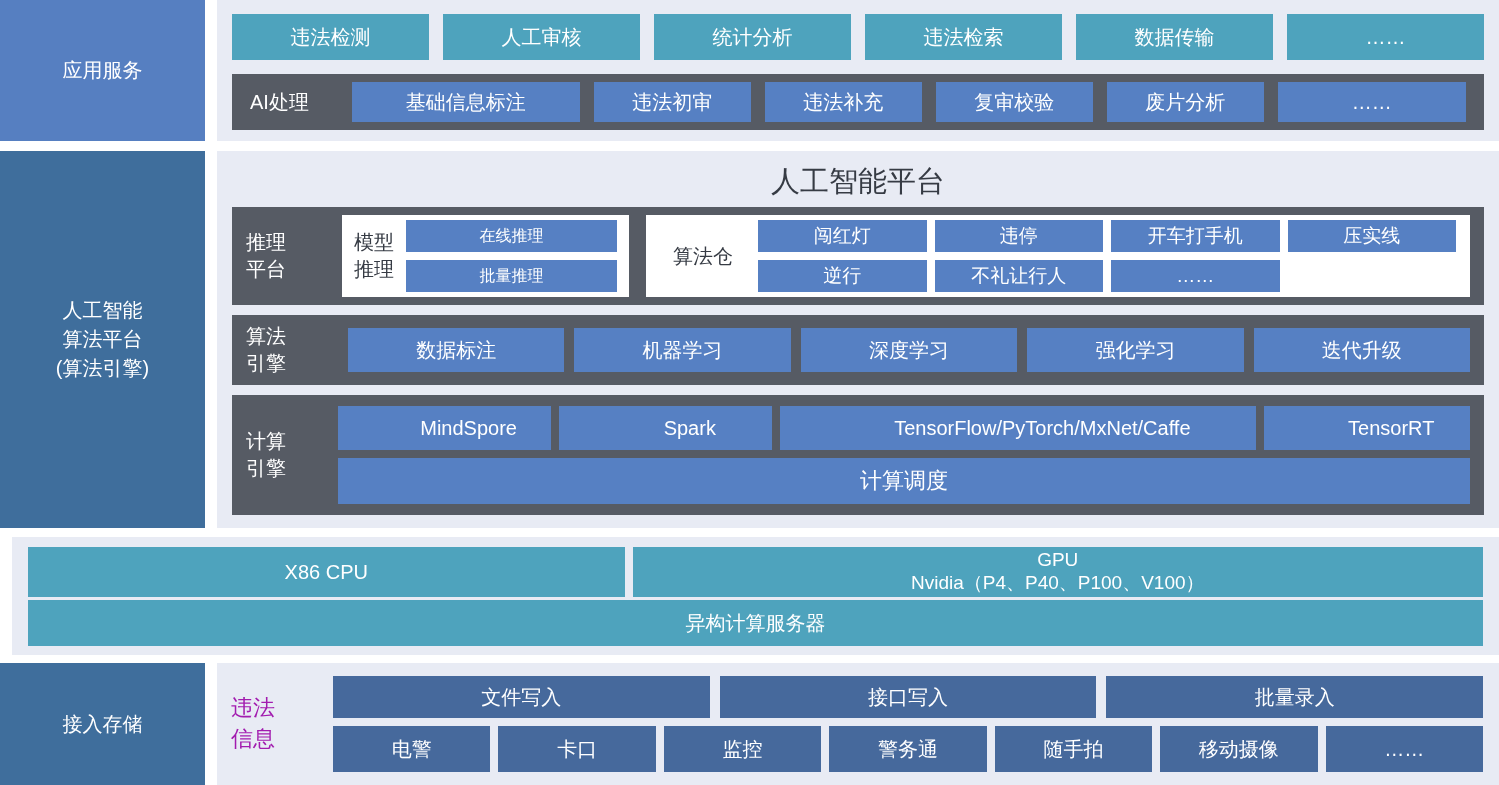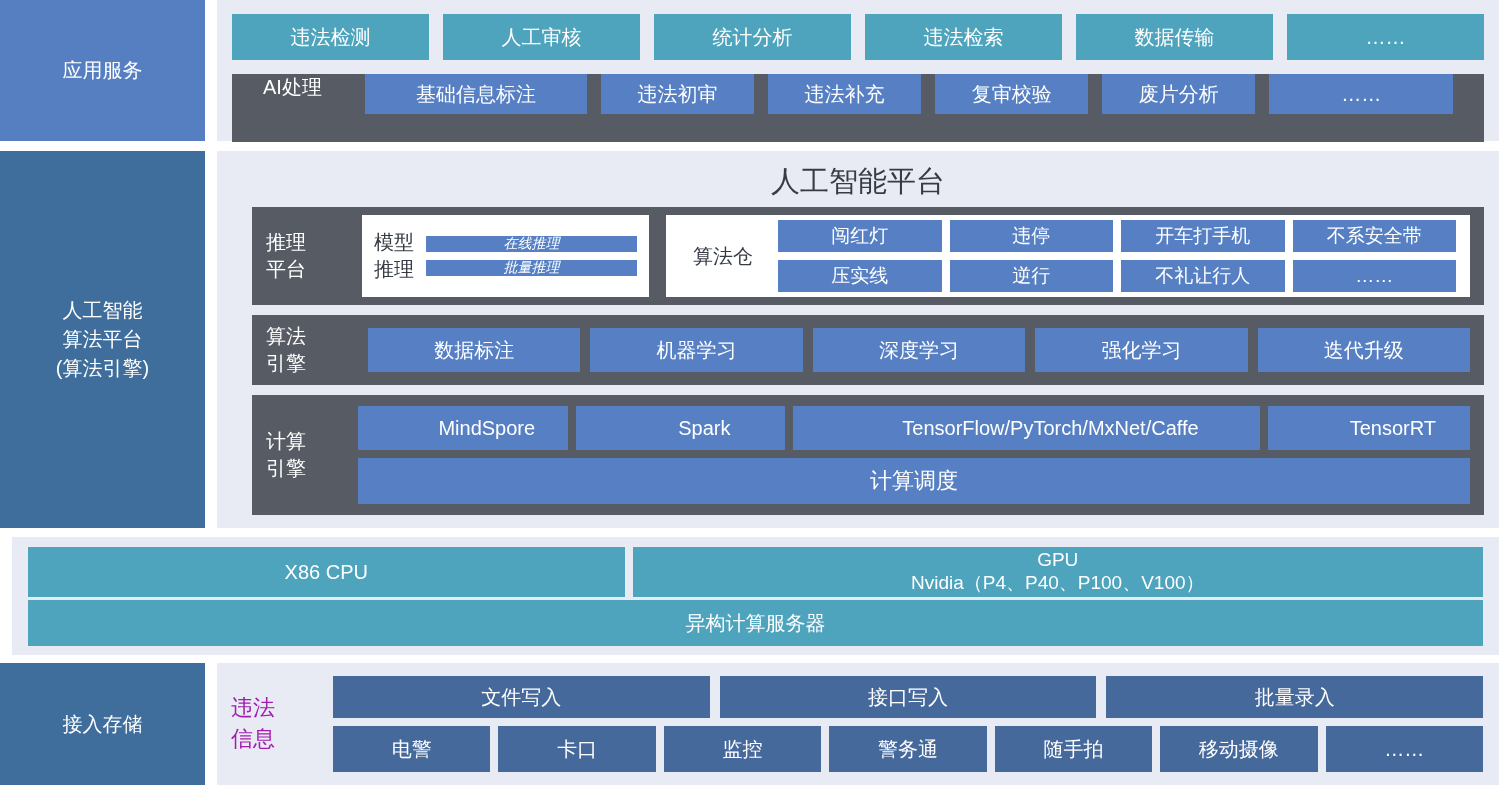--- a/index.html
+++ b/index.html
@@ -34,42 +34,42 @@
   }
   .teal  { background:#4ea3bd; }
   .blue  { background:#5680c3; }
   .dblue { background:#46699c; }
 
   
   .p1 { padding:14px 15px 0; }
   .teal-row { display:flex; gap:14px; height:46px; }
   .teal-row .btn { flex:1; font-size:20px; }
   .ai-bar {
-    margin-top:14px; height:68px; background:#565b64;
-    display:flex; align-items:flex-start; padding:0 31px; gap:14px;
+    margin-top:14px; height:56px; background:#565b64;
+    display:flex; align-items:center; padding:0 18px; gap:14px;
   }
   .ai-label { color:#ffffff; font-size:20px; width:88px; flex:none; }
   .ai-bar .btn { height:40px; flex:1; font-size:20px; }
   .ai-bar .btn.w { flex:1.45; }
   .ai-bar .btn.e { flex:1.2; }
 
   
   .p2 { padding:6px 15px 0; }
   .p2-title { height:48px; line-height:48px; text-align:center; font-size:29px; color:#363b44; }
   .sect {
     background:#565b64; display:flex; align-items:center;
-    padding:0 14px; color:#ffffff;margin-left:20px;
+    padding:0 14px; color:#ffffff;
   }
   .sect-label { width:92px; flex:none; font-size:20px; line-height:1.35; color:#ffffff; }
   .sect1 { height:98px; margin-top:2px; gap:4px; }
   .wbox { background:#ffffff; height:82px; display:flex; align-items:center; }
   .wbox1 { width:287px; flex:none; padding:0 12px; gap:12px; }
   .dark-label { font-size:20px; color:#363b44; line-height:1.35; }
   .stack { flex:1; display:flex; flex-direction:column; gap:8px; }
-  .stack .btn { height:16px; font-size:14px;font-style:italic; }
+  .stack .btn { height:32px; font-size:16px; }
   .wbox2 { flex:1; margin-left:13px; padding:0 14px; gap:12px; }
   .repo-label { width:86px; flex:none; text-align:center; }
   .repo-grid { flex:1; display:grid; grid-template-columns:repeat(4,1fr); gap:8px; }
   .repo-grid .btn { height:32px; font-size:19px; }
   .sect2 { height:70px; margin-top:10px; gap:10px; }
   .sect2 .btn { height:44px; flex:1; font-size:20px; }
   .sect3 { height:120px; margin-top:10px; }
   .ce-col { flex:1; display:flex; flex-direction:column; gap:8px; }
   .ce-top { display:flex; gap:8px; height:44px; }
   .ce-top .btn { font-size:20px;padding-left:48px; }
@@ -145,21 +145,20 @@
             <div class="btn blue">在线推理</div>
             <div class="btn blue">批量推理</div>
           </div>
         </div>
         <div class="wbox wbox2">
           <div class="dark-label repo-label">算法仓</div>
           <div class="repo-grid">
             <div class="btn blue">闯红灯</div>
             <div class="btn blue">违停</div>
             <div class="btn blue">开车打手机</div>
-            <div class="btn blue">不系安全带</div>
             <div class="btn blue">压实线</div>
             <div class="btn blue">逆行</div>
             <div class="btn blue">不礼让行人</div>
             <div class="btn blue">……</div>
           </div>
         </div>
       </div>
 
       <div class="sect sect2">
         <div class="sect-label">

